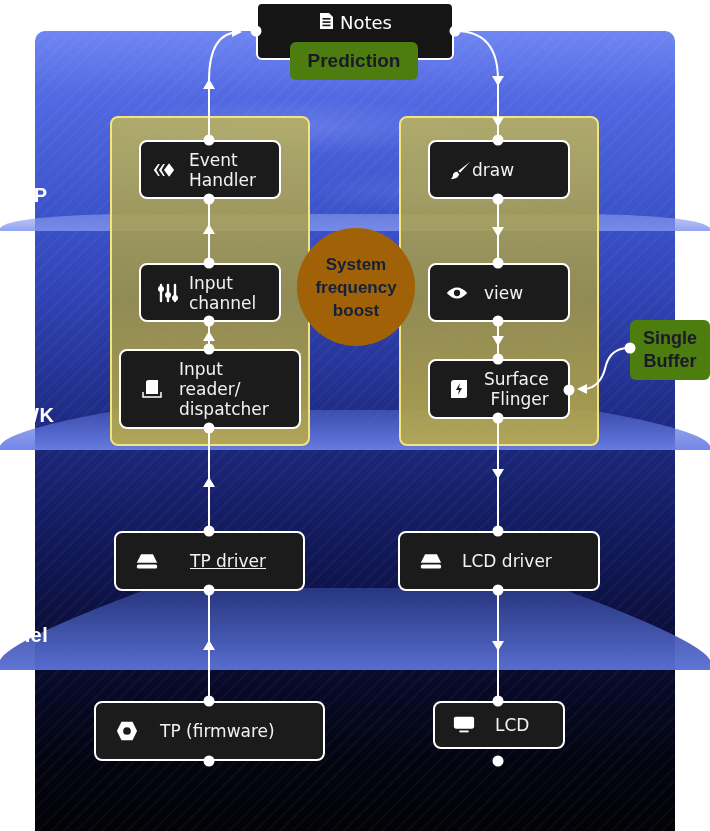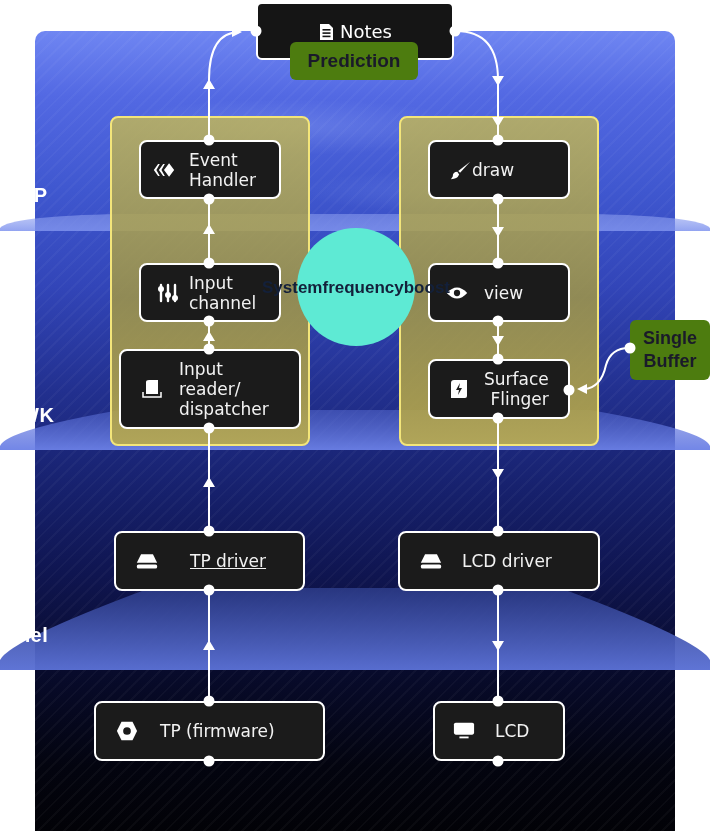--- a/index.html
+++ b/index.html
@@ -33,29 +33,29 @@
     box-sizing:border-box; color:#ffffff; display:flex; align-items:center; }
   .node .icon { width:22px; height:22px; display:flex; align-items:center; justify-content:center; flex:0 0 auto; }
   .node .label { font-size:17px; line-height:20px; color:#f2f2f2; }
   .node .label span { display:block; }
 
   .dot { position:absolute; width:11px; height:11px; border-radius:50%; background:#ffffff;
     transform:translate(-50%,-50%); }
 
   .notes-box { position:absolute; left:256px; top:2px; width:198px; height:58px;
     background:#151515; border-radius:6px; border:2px solid #ffffff; box-sizing:border-box; }
-  .notes-title { position:absolute; left:0; right:0; top:8px; display:flex; justify-content:center; align-items:center; gap:6px;
-    color:#fff; font-size:18px;margin-top:9px; }
+  .notes-title { position:absolute; left:0; right:0; top:8px; display:flex; justify-content:center; align-items:flex-start; gap:6px;
+    color:#fff; font-size:18px; }
 
   .pill { position:absolute; background:#4d7c0f; border-radius:6px; color:#1a1a2a; font-weight:bold;
     font-family:"Liberation Sans", sans-serif; text-align:center; }
 
   .boost { position:absolute; left:297px; top:228px; width:118px; height:118px; border-radius:50%;
-    background:#5eead4; color:#13203a; font-weight:bold; font-size:17px; line-height:23px;
-    font-family:"Liberation Sans", sans-serif; display:flex; flex-direction:row; align-items:center; justify-content:center; text-align:center; }
+    background:#a16207; color:#13203a; font-weight:bold; font-size:17px; line-height:23px;
+    font-family:"Liberation Sans", sans-serif; display:flex; flex-direction:column; align-items:center; justify-content:center; text-align:center; }
 </style>
 </head>
 <body>
 
 <div class="stage">
 
   <div class="bg-panel"></div>
 
   <svg class="layers" width="710" height="831">
     <defs>
@@ -247,21 +247,21 @@
       <svg width="26" height="20" viewBox="0 0 26 20">
           <path d="M6,2 H20 L25,12 H1 Z" fill="#fff"></path>
           <rect x="1" y="14" width="24" height="5" rx="2" fill="#fff"></rect>
         </svg>
     </div>
     <div class="label" style="margin-left:20px;">
         <span>LCD driver</span>
       </div>
   </div>
 
-  <div class="node" style="left:433px; top:701px; width:132px; height:60px;">
+  <div class="node" style="left:433px; top:701px; width:132px; height:48px;">
     <div class="icon" style="margin-left:18px;">
       <svg width="24" height="20" viewBox="0 0 24 20">
           <rect x="1" y="1" width="22" height="13" rx="2" fill="#fff"></rect>
           <rect x="7" y="16" width="10" height="2" fill="#fff"></rect>
         </svg>
     </div>
     <div class="label" style="margin-left:20px;">
         <span>LCD</span>
       </div>
   </div>

